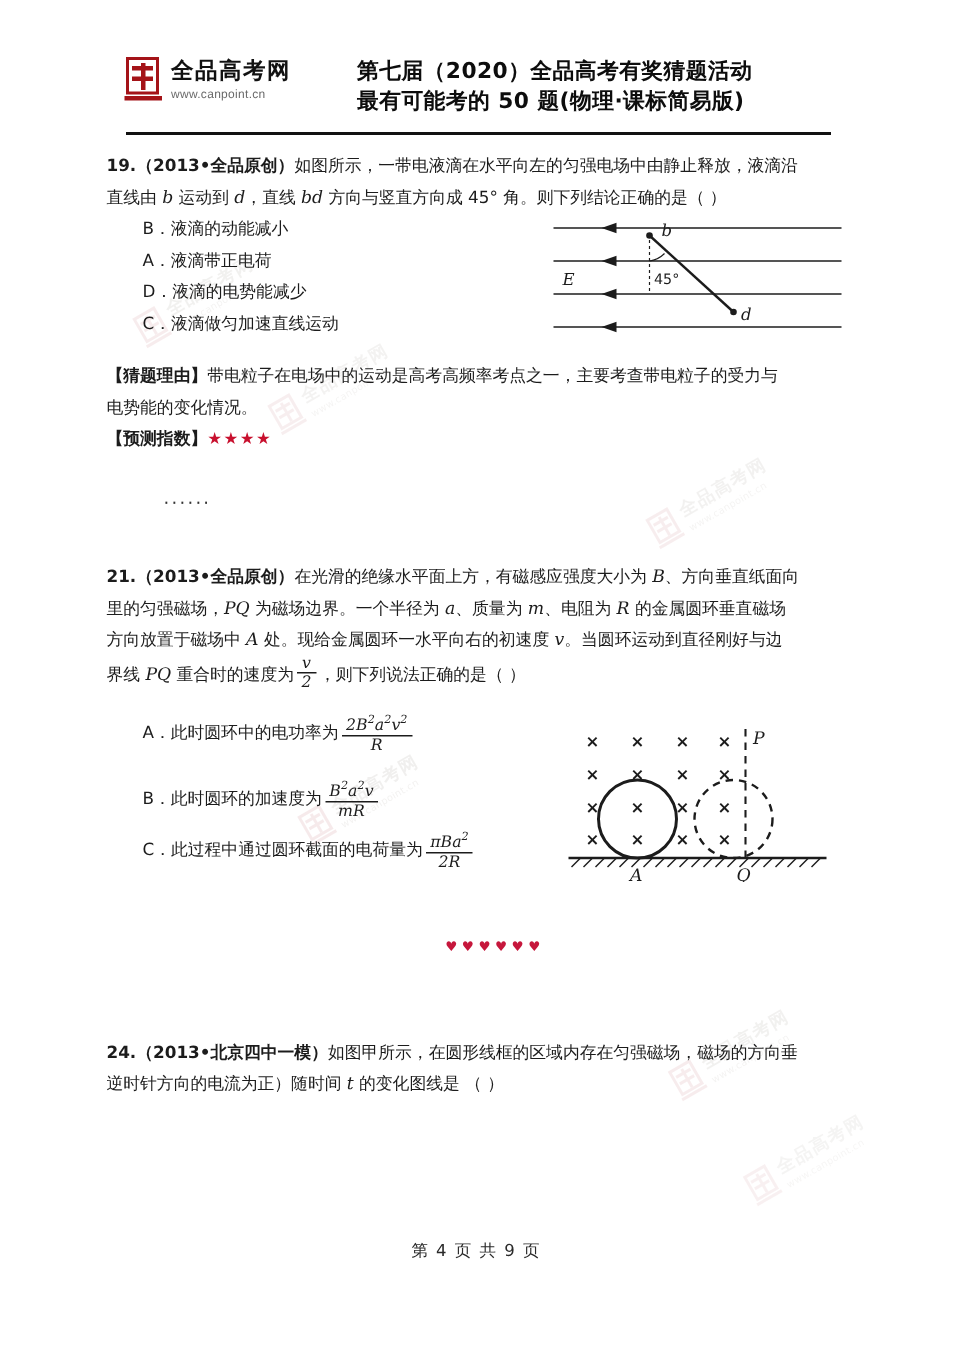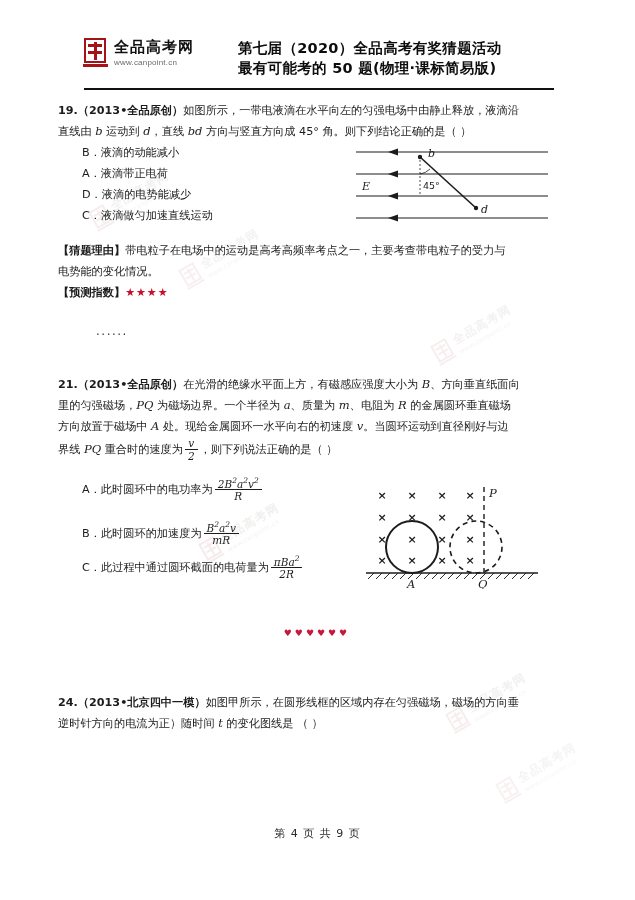--- a/index.html
+++ b/index.html
@@ -114,21 +114,21 @@
     left: 84px;
     top: 88px;
     width: 470px;
     height: 2px;
     background: #111;
   }
 
   
   .content {
     position: absolute;
-    left: 58px;
+    left: 71px;
     top: 100px;
     width: 518px;
   }
   .para {
     font-family: "DejaVu Sans", sans-serif;
     font-size: 11.2px;
     line-height: 21px;
     color: #1c1c1c;
     text-align: justify;
   }

